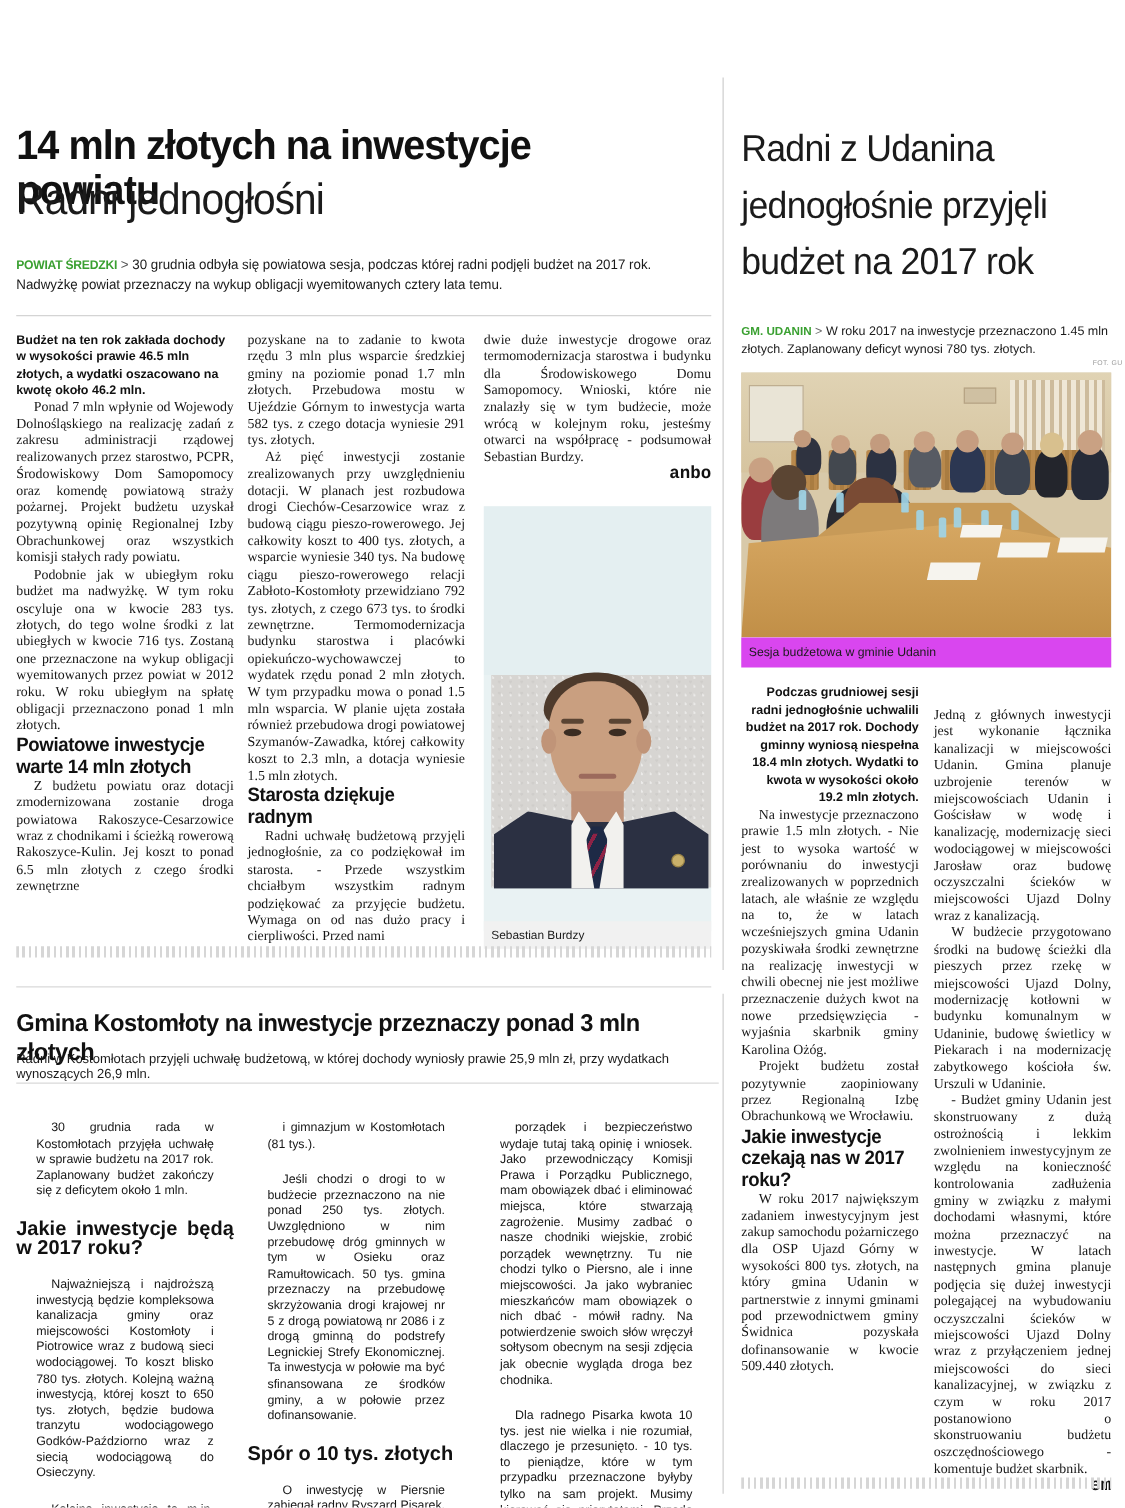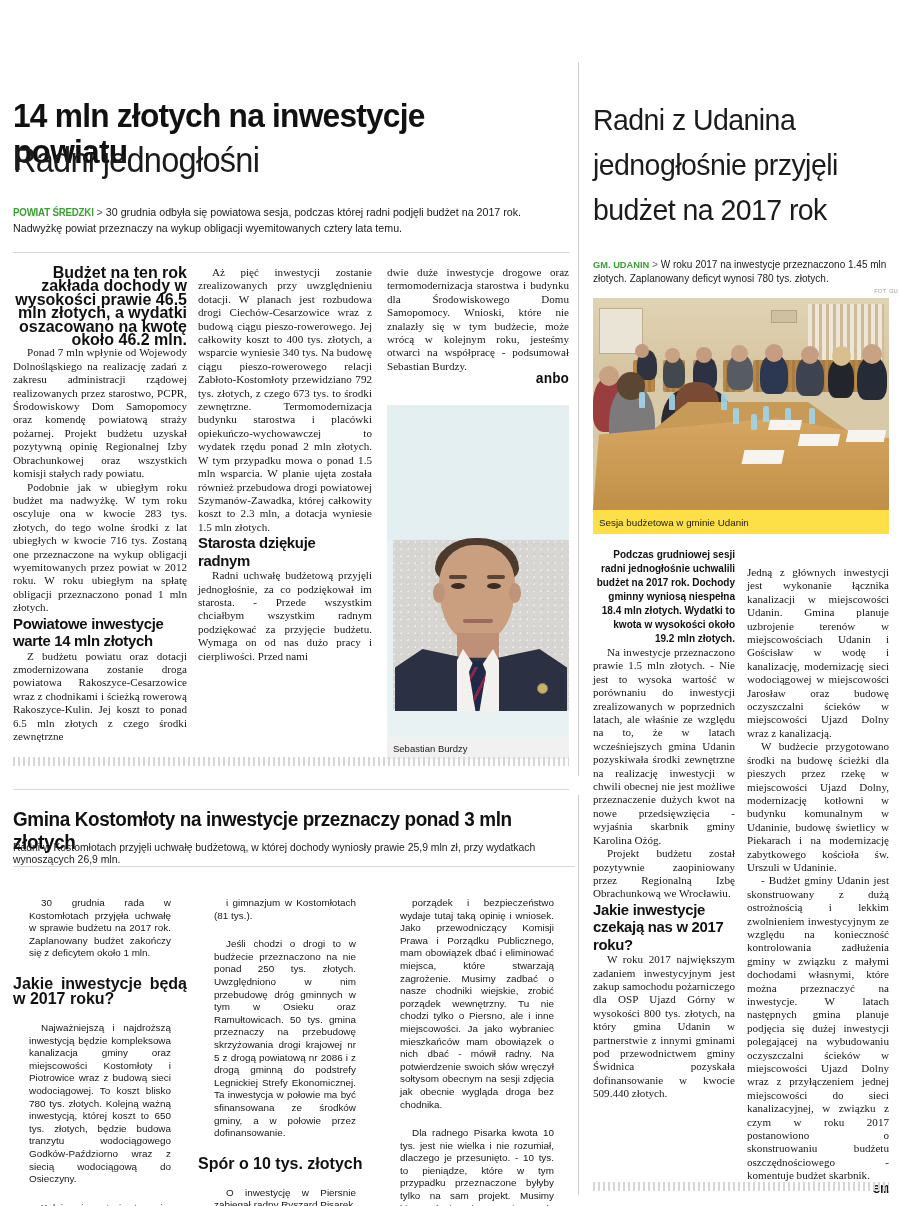--- a/index.html
+++ b/index.html
@@ -153,23 +153,23 @@
     text-align: justify;
     text-justify: inter-word;
     hyphens: auto;
   }
   .col p { text-indent: 14px; margin: 0; }
   .col p.noind { text-indent: 0; }
 
   .boldlead {
     font-family: "Liberation Sans Narrow", "Liberation Sans", sans-serif;
     font-weight: bold;
-    font-size: 16px;
+    font-size: 10px;
     line-height: 13.4px;
-    text-align: right;
+    text-align: left;
     text-indent: 0 !important;
     color: #111;
     margin-bottom: 9px;
   }
   .subhead {
     font-family: "Liberation Sans Narrow", "Liberation Sans", sans-serif;
     font-weight: bold;
     font-size: 15.5px;
     line-height: 17.5px;
     letter-spacing: -0.3px;
@@ -305,21 +305,21 @@
     position: absolute;
     right: 2px; top: 288px;
     font-size: 5.5px;
     color: #9a9a9a;
     letter-spacing: .3px;
   }
   .session-caption {
     position: absolute;
     left: 593px; top: 510px;
     width: 296px; height: 24px;
-    background: #fde047;
+    background: #d946ef;
     font-family: "Liberation Sans Narrow", "Liberation Sans", sans-serif;
     font-size: 9.8px;
     color: #1a1a1a;
     padding: 7px 0 0 6px;
   }
 
   
   .tickbar {
     position: absolute;
     height: 9px;
@@ -403,20 +403,21 @@
 
   <div class="col" style="left:13px; top:266px; width:174px;">
     <p class="boldlead">Budżet na ten rok zakłada dochody w wysokości prawie 46.5 mln złotych, a wydatki oszacowano na kwotę około 46.2 mln.</p>
     <p>Ponad 7 mln wpłynie od Wojewody Dolnośląskiego na realizację zadań z zakresu administracji rządowej realizowanych przez starostwo, PCPR, Środowiskowy Dom Samopomocy oraz komendę powiatową straży pożarnej. Projekt budżetu uzyskał pozytywną opinię Regionalnej Izby Obrachunkowej oraz wszystkich komisji stałych rady powiatu.</p>
     <p>Podobnie jak w ubiegłym roku budżet ma nadwyżkę. W tym roku oscyluje ona w kwocie 283 tys. złotych, do tego wolne środki z lat ubiegłych w kwocie 716 tys. Zostaną one przeznaczone na wykup obligacji wyemitowanych przez powiat w 2012 roku. W roku ubiegłym na spłatę obligacji przeznaczono ponad 1 mln złotych.</p>
     <p class="subhead">Powiatowe inwestycje warte 14 mln złotych</p>
     <p>Z budżetu powiatu oraz dotacji zmodernizowana zostanie droga powiatowa Rakoszyce-Cesarzowice wraz z chodnikami i ścieżką rowerową Rakoszyce-Kulin. Jej koszt to ponad 6.5 mln złotych z czego środki zewnętrzne</p>
   </div>
 
   <div class="col" style="left:198px; top:266px; width:174px;">
+    <p class="noind">pozyskane na to zadanie to kwota rzędu 3 mln plus wsparcie średzkiej gminy na poziomie ponad 1.7 mln złotych. Przebudowa mostu w Ujeździe Górnym to inwestycja warta 582 tys. z czego dotacja wyniesie 291 tys. złotych.</p>
     <p>Aż pięć inwestycji zostanie zrealizowanych przy uwzględnieniu dotacji. W planach jest rozbudowa drogi Ciechów-Cesarzowice wraz z budową ciągu pieszo-rowerowego. Jej całkowity koszt to 400 tys. złotych, a wsparcie wyniesie 340 tys. Na budowę ciągu pieszo-rowerowego relacji Zabłoto-Kostomłoty przewidziano 792 tys. złotych, z czego 673 tys. to środki zewnętrzne. Termomodernizacja budynku starostwa i placówki opiekuńczo-wychowawczej to wydatek rzędu ponad 2 mln złotych. W tym przypadku mowa o ponad 1.5 mln wsparcia. W planie ujęta została również przebudowa drogi powiatowej Szymanów-Zawadka, której całkowity koszt to 2.3 mln, a dotacja wyniesie 1.5 mln złotych.</p>
     <p class="subhead">Starosta dziękuje radnym</p>
     <p>Radni uchwałę budżetową przyjęli jednogłośnie, za co podziękował im starosta. - Przede wszystkim chciałbym wszystkim radnym podziękować za przyjęcie budżetu. Wymaga on od nas dużo pracy i cierpliwości. Przed nami</p>
   </div>
 
   <div class="col" style="left:387px; top:266px; width:182px;">
     <p class="noind">dwie duże inwestycje drogowe oraz termomodernizacja starostwa i budynku dla Środowiskowego Domu Samopomocy. Wnioski, które nie znalazły się w tym budżecie, może wrócą w kolejnym roku, jesteśmy otwarci na współpracę - podsumował Sebastian Burdzy.</p>
     <p class="byline">anbo</p>
   </div>
 

